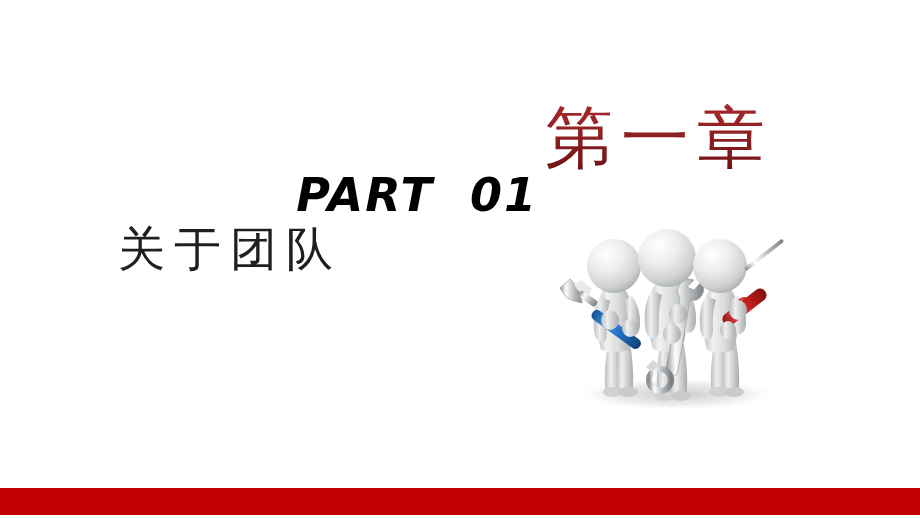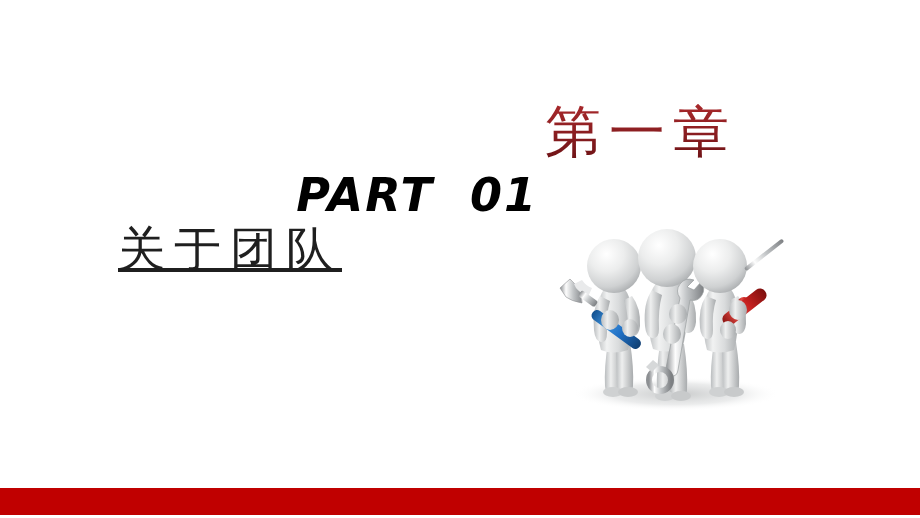--- a/index.html
+++ b/index.html
@@ -42,40 +42,39 @@
 
   .section-title-cn {
     font-family: "DejaVu Serif", "Liberation Serif", serif;
     font-size: 47px;
     font-weight: 400;
     letter-spacing: 9px;
     color: #1f1f1f;
     line-height: 1.15;
     margin: 0 0 14px 0;
     white-space: pre;
-    text-decoration: underline;
   }
 
   .body-copy {
     font-family: "DejaVu Sans", "Liberation Sans", sans-serif;
     font-size: 11.5px;
     font-style: italic;
     line-height: 1.85;
     color: #3a3a3a;
     width: 408px;
     margin: 0;
   }
 
   
   .chapter-heading {
     position: absolute;
     left: 545px;
     top: 104px;
     font-family: "DejaVu Serif", "Liberation Serif", serif;
-    font-size: 56px;
+    font-size: 68px;
     font-weight: 400;
     letter-spacing: 8px;
     line-height: 1.0;
     color: #8E1F22;
     background: linear-gradient(180deg, #A8282B 0%, #8E1F22 45%, #6E1316 100%);
     -webkit-background-clip: text;
     background-clip: text;
     -webkit-text-fill-color: transparent;
     white-space: pre;
   }

